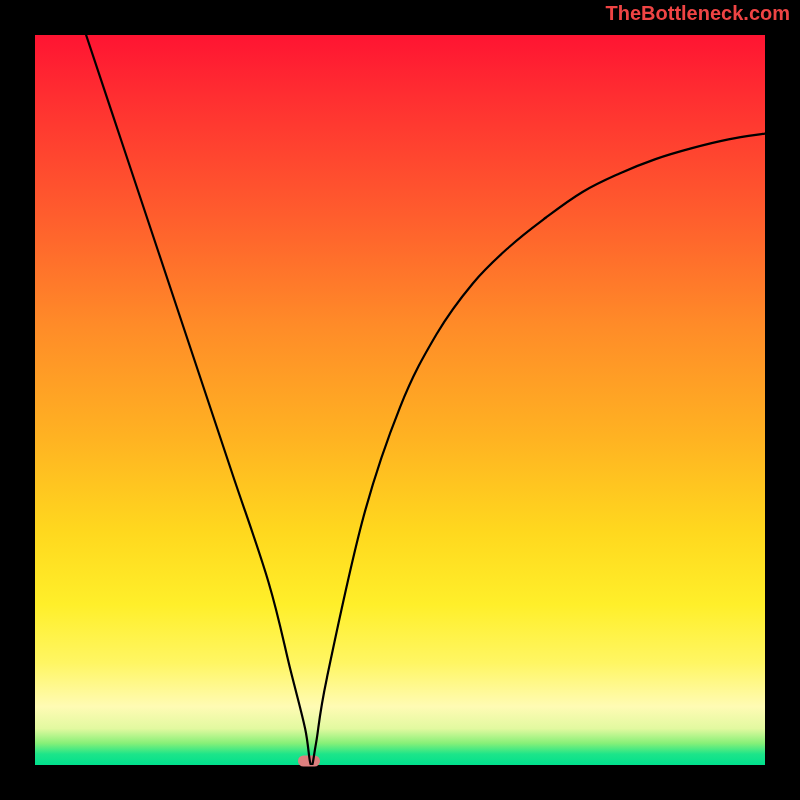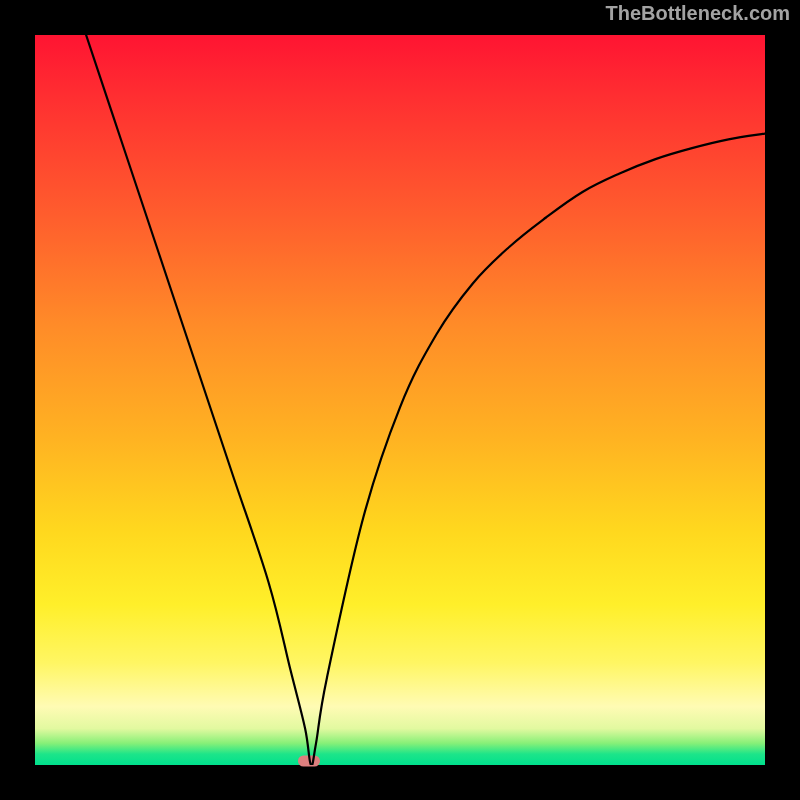--- a/index.html
+++ b/index.html
@@ -10,21 +10,21 @@
     height: 800px;
     background: #000;
   }
   .watermark {
     position: absolute;
     top: 2px;
     right: 10px;
     font-family: Arial, Helvetica, sans-serif;
     font-size: 20px;
     font-weight: 600;
-    color: #a3a3a3;
+    color: #ef4444;
     letter-spacing: 0px;
     z-index: 20;
   }
   .plot-box {
     position: absolute;
     left: 35px;
     top: 35px;
     width: 730px;
     height: 730px;
     

